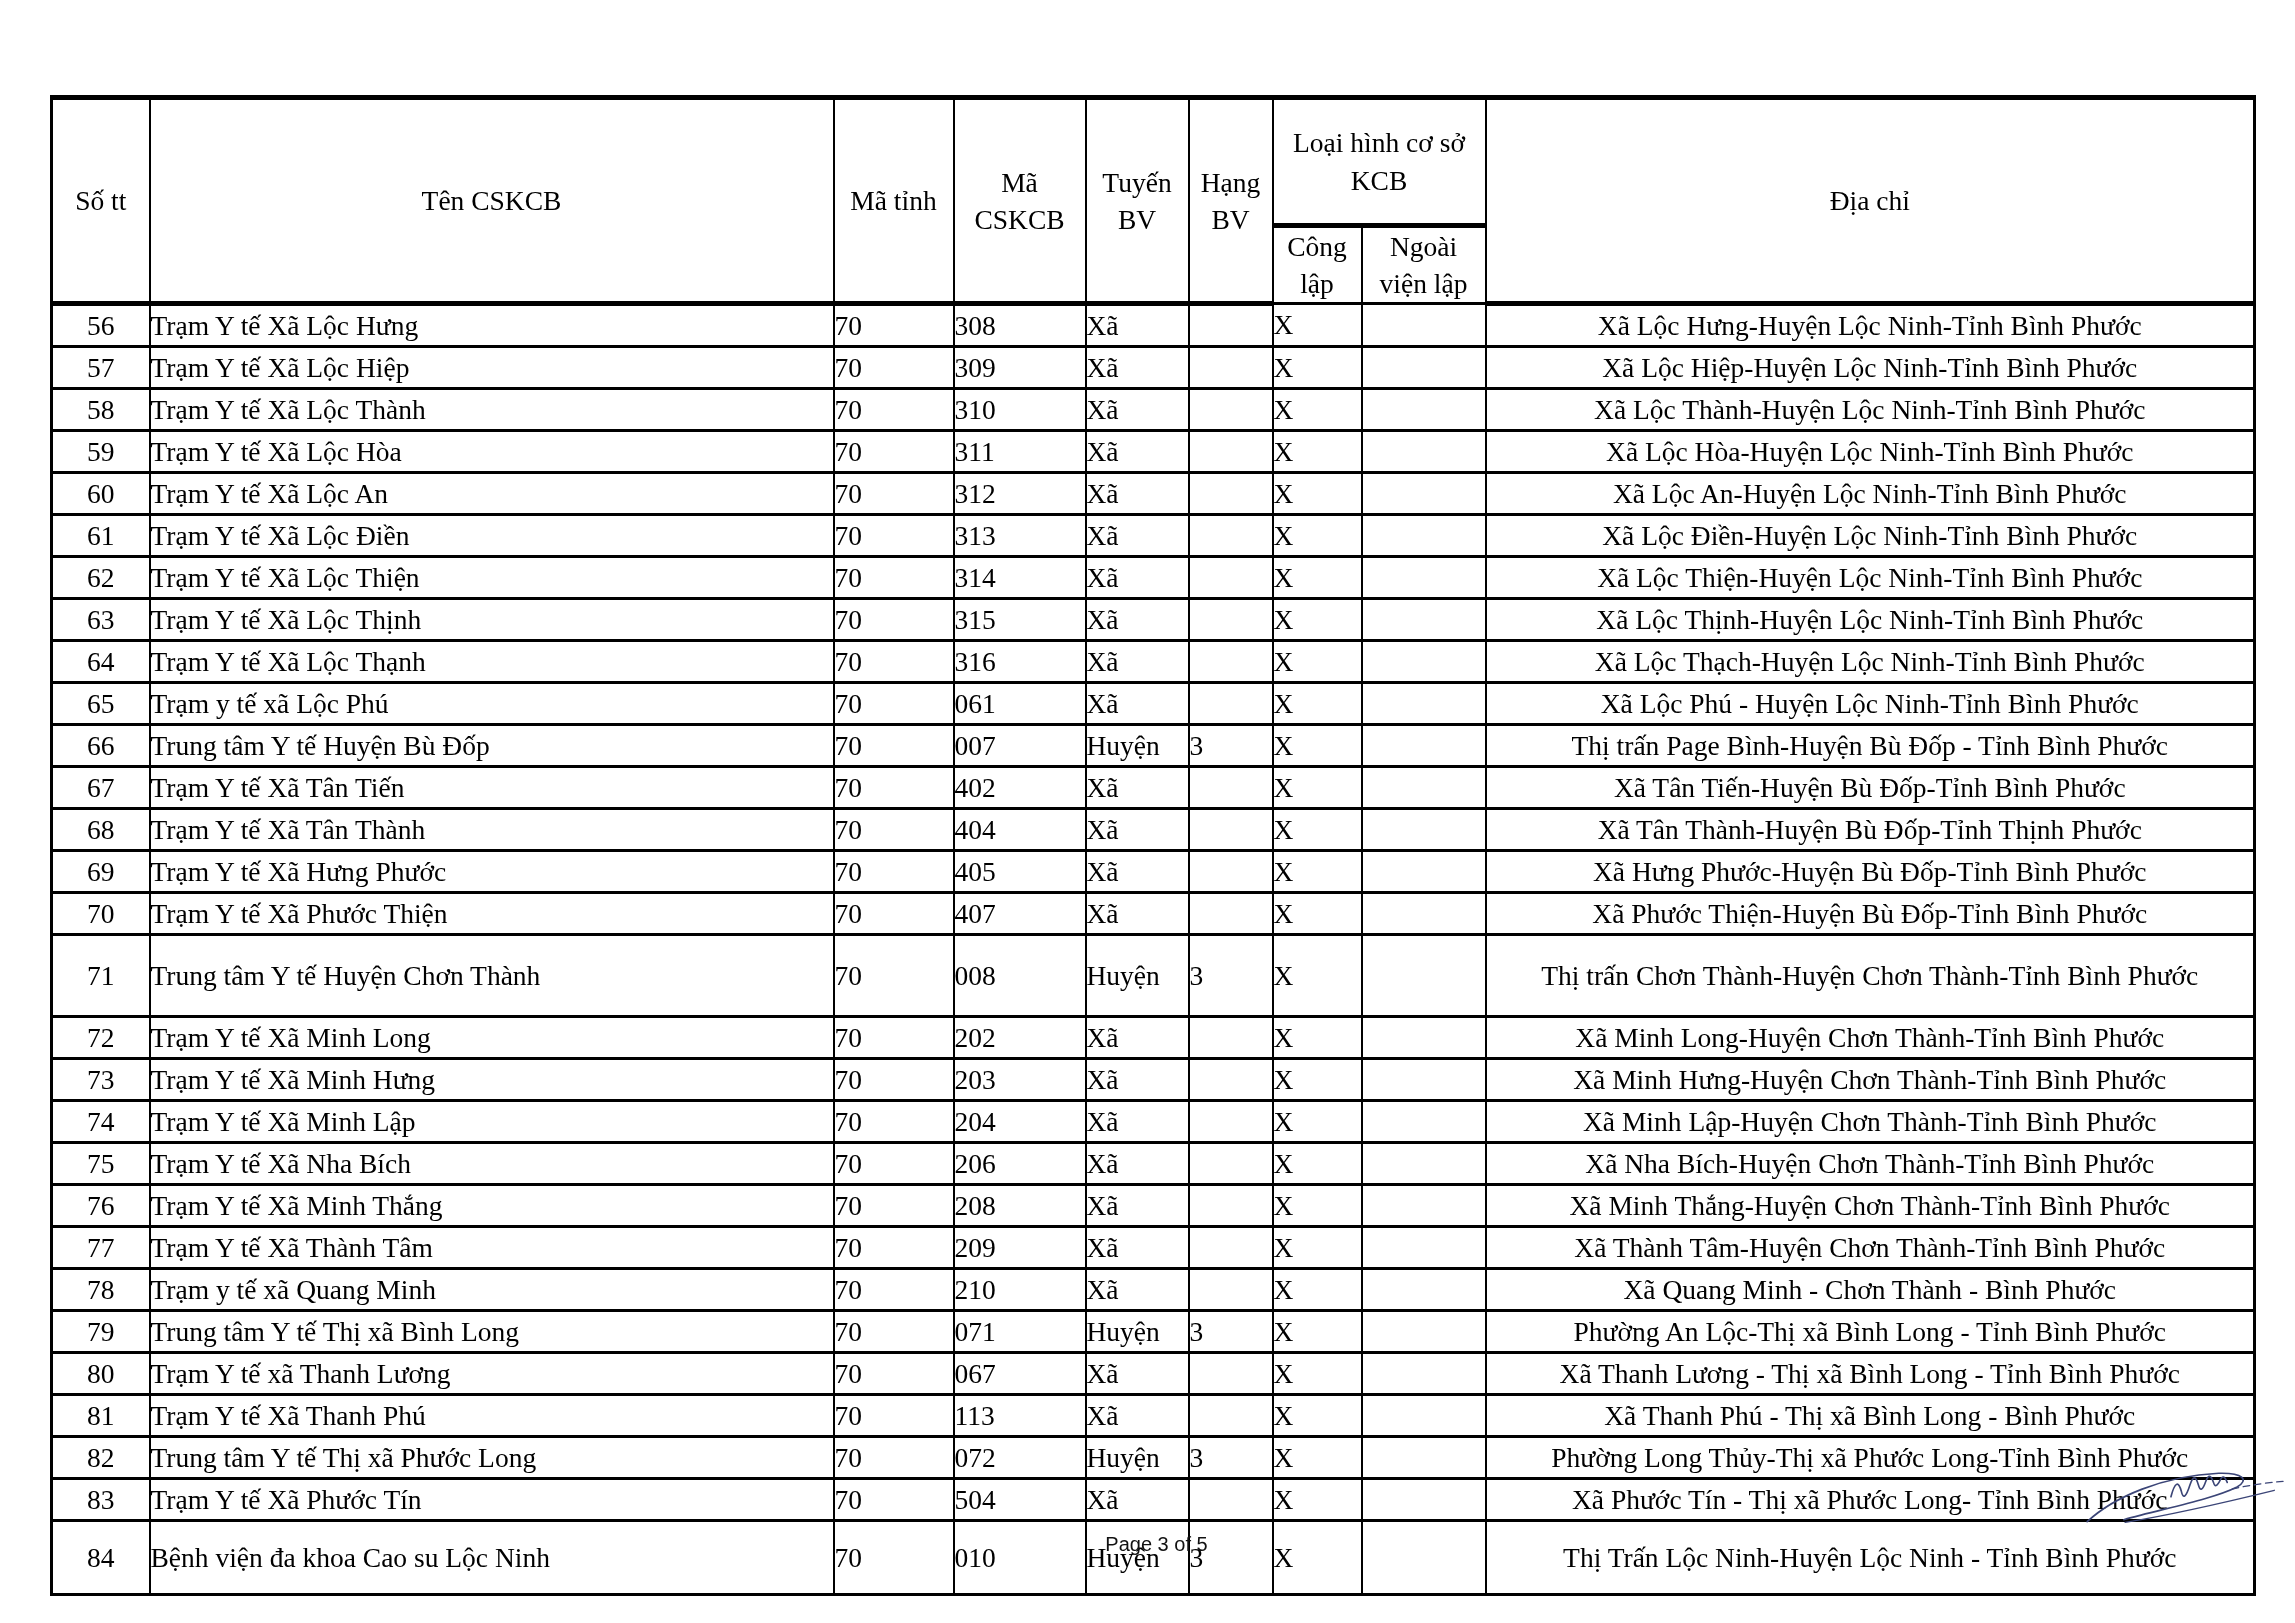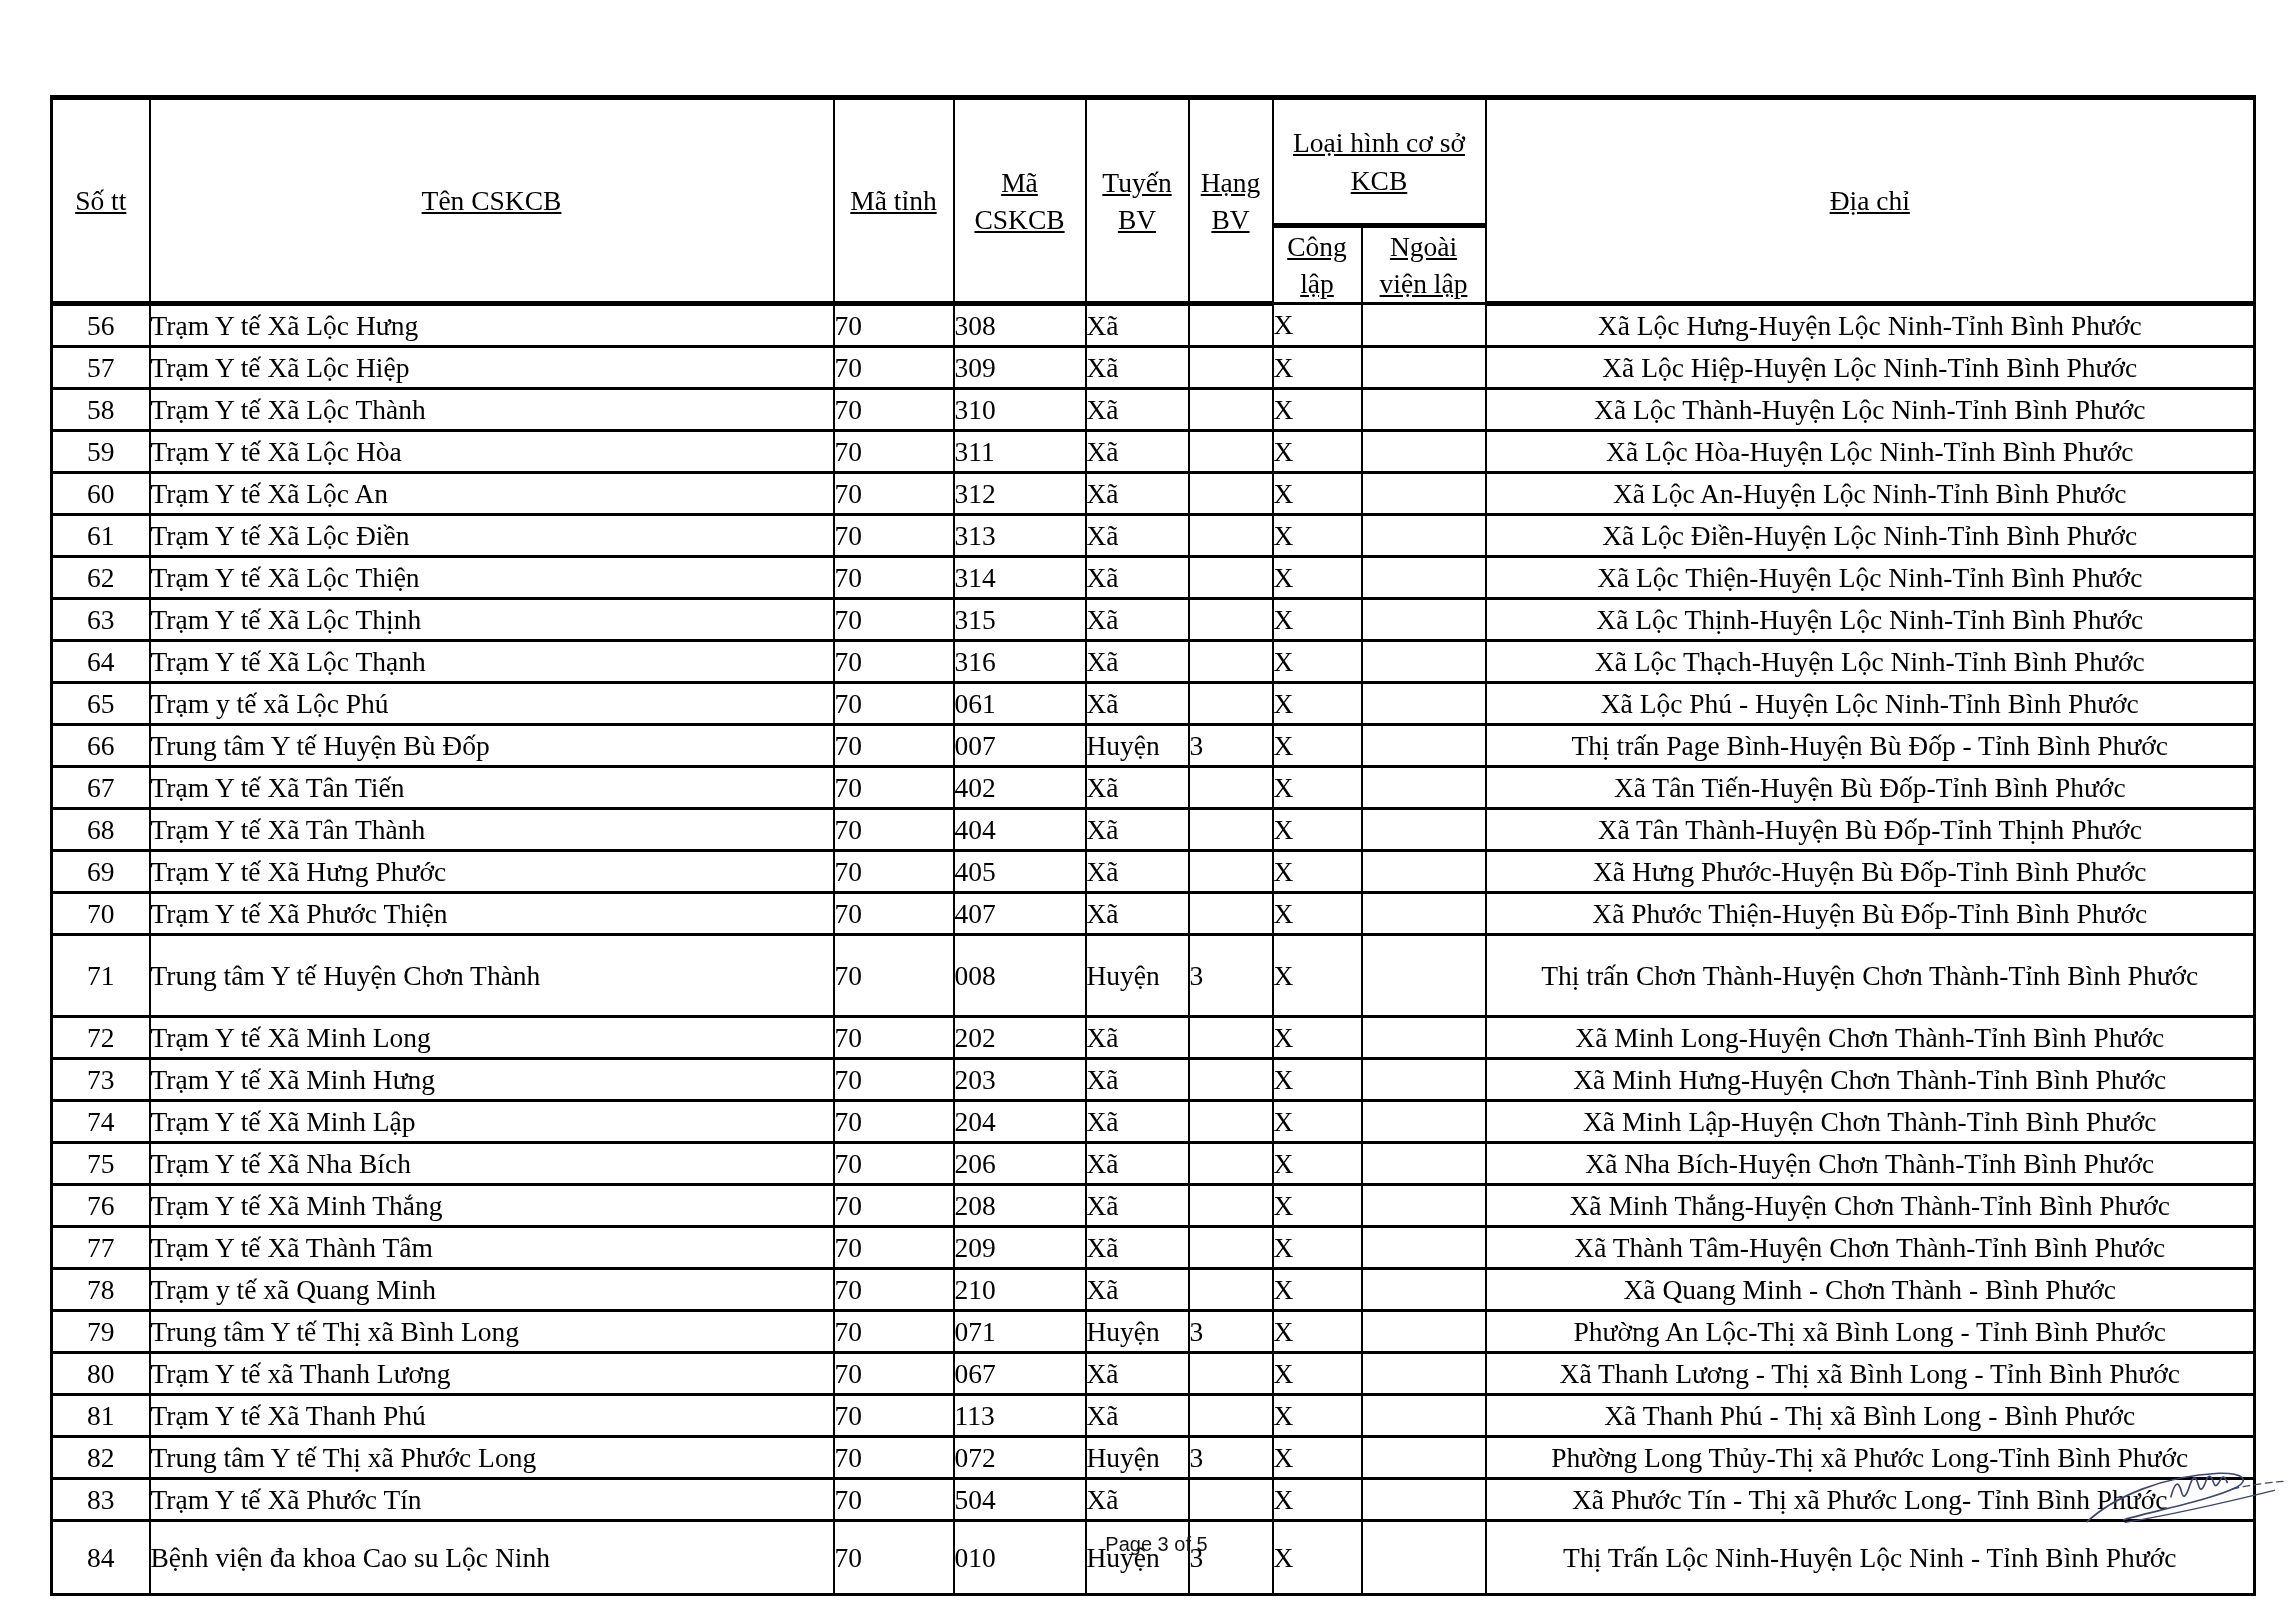--- a/index.html
+++ b/index.html
@@ -28,21 +28,20 @@
     border-bottom:3.3px solid #000;
     padding:0;
     overflow:hidden;
     vertical-align:middle;
   }
   .kcb thead th{
     font-weight:normal;
     text-align:center;
     white-space:pre-line;
     line-height:1.35;
-    text-decoration:underline;
   }
   .kcb thead tr.tier1 th{border-bottom-width:5.2px;}
   .kcb thead th.loai{border-bottom-width:3.9px;}
   .kcb tbody td{
     white-space:nowrap;
     height:39px;
   }
   .kcb tbody tr.tall-a td{height:79px;}
   .kcb tbody tr.tall-b td{height:71px;}
   .c-stt{text-align:center;}

